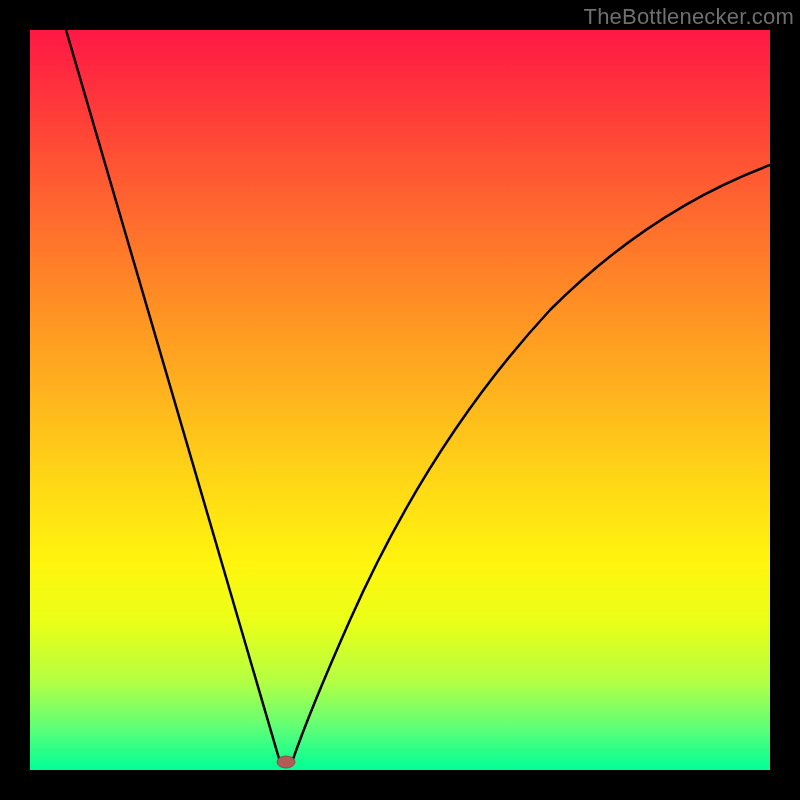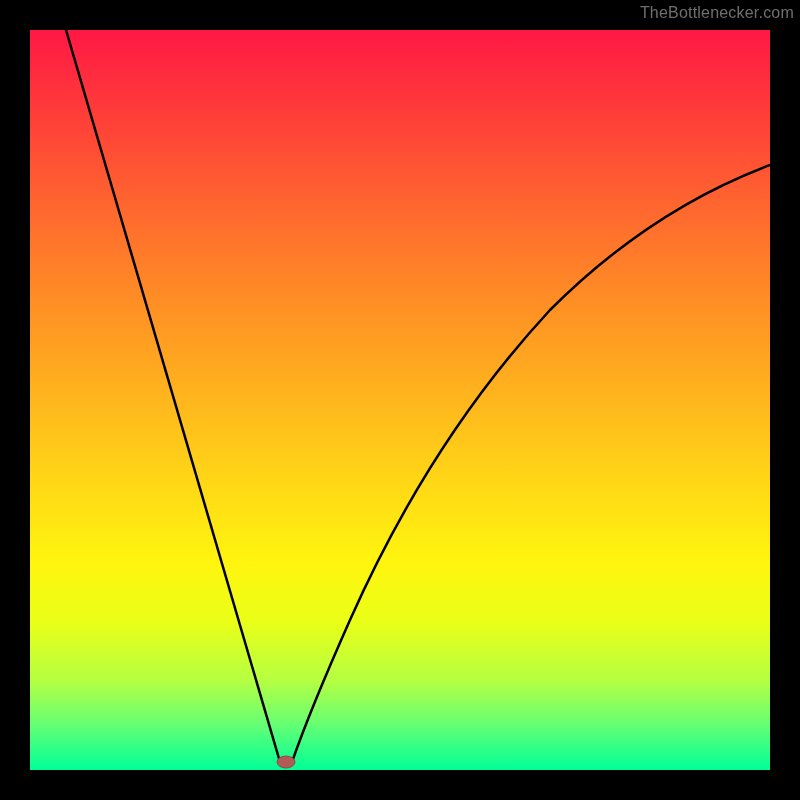--- a/index.html
+++ b/index.html
@@ -31,21 +31,21 @@
       #b4ff42 88%,
       #63ff75 94%,
       #00ff97 100%
     );
   }
   .watermark {
     position: absolute;
     top: 4px;
     right: 6px;
     color: #6f6f70;
-    font-size: 16px;
+    font-size: 22px;
     font-weight: 400;
     letter-spacing: 0.2px;
   }
   svg.curve {
     position: absolute;
     left: 30px;
     top: 30px;
     width: 740px;
     height: 740px;
     pointer-events: none;

